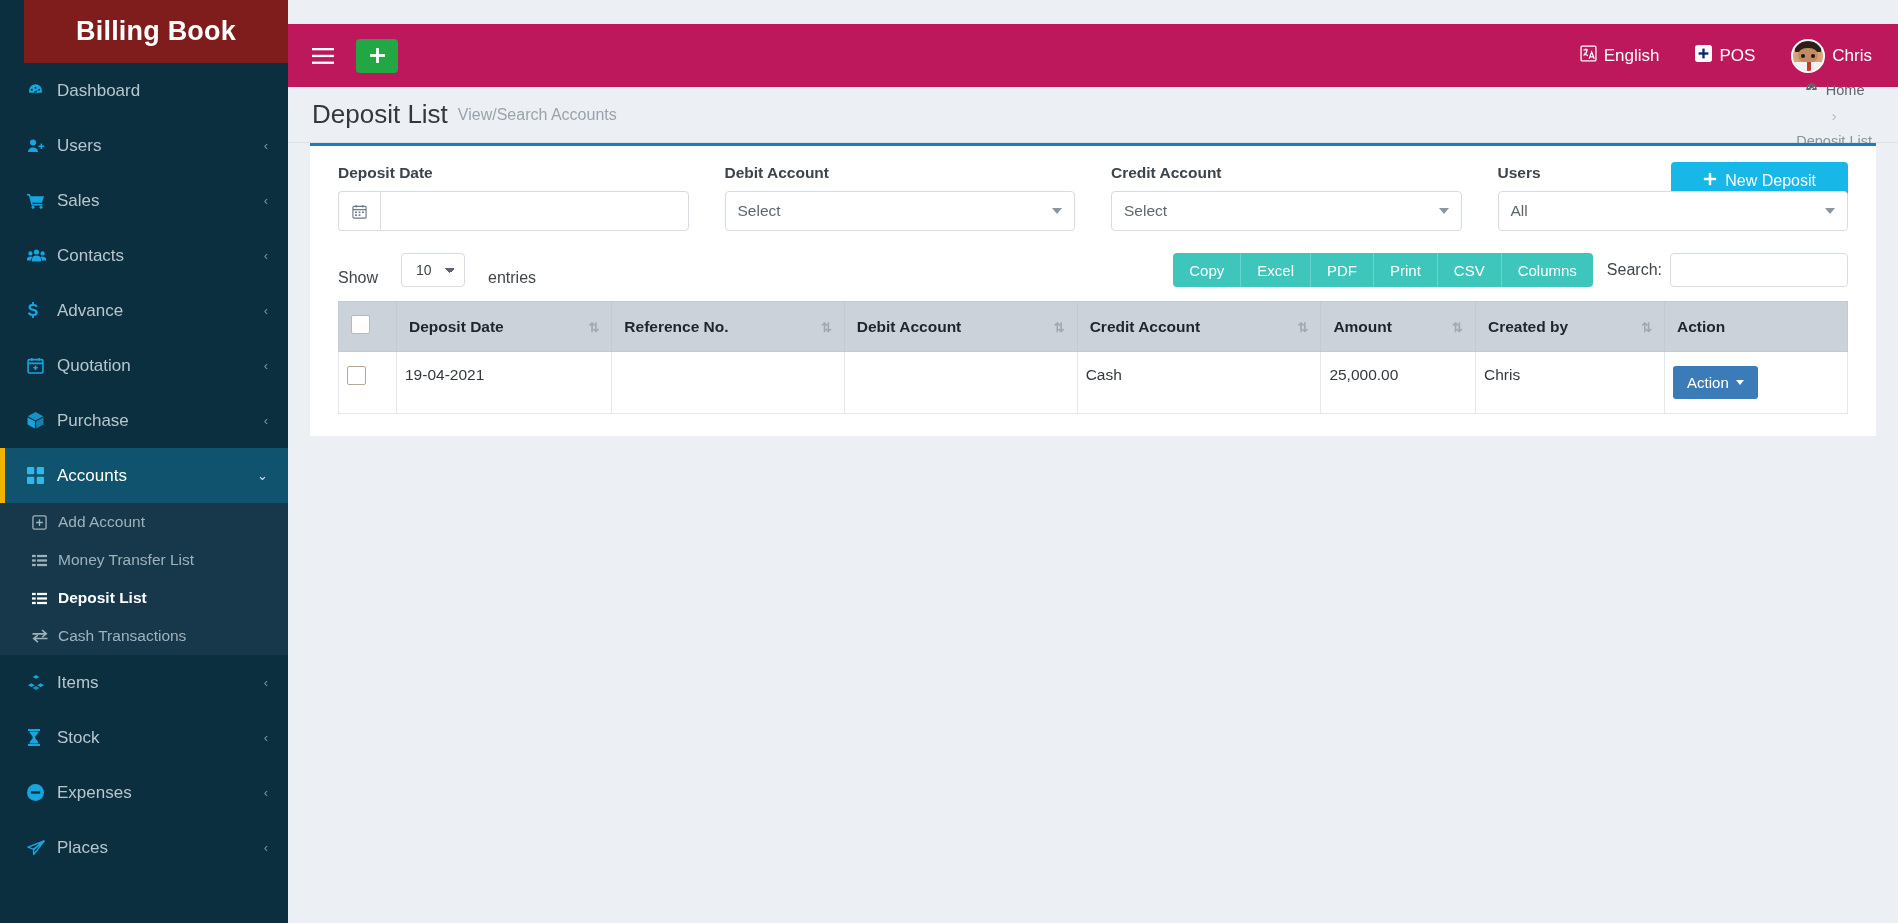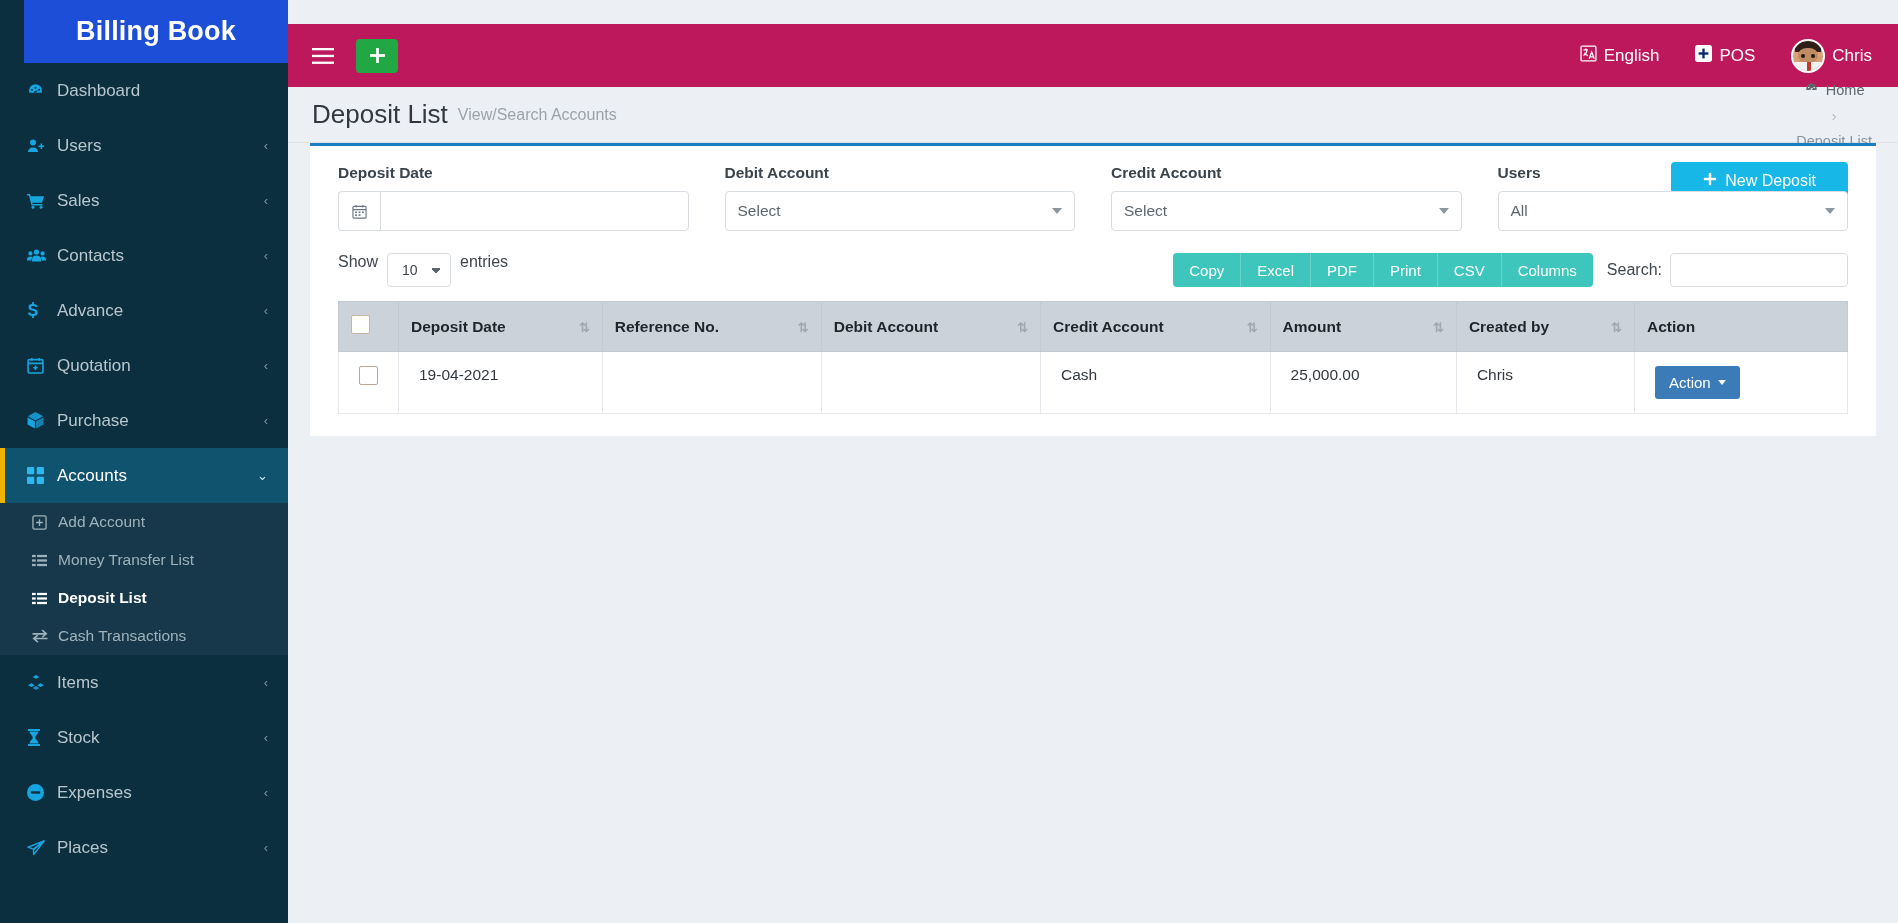--- a/index.html
+++ b/index.html
@@ -18,21 +18,21 @@
   
   .sidebar {
     width: 288px; min-width: 288px;
     background: #0b2f3f;
     color: #c8d4da;
     height: 923px;
     overflow: hidden;
   }
   .brand {
     height: 63px;
-    background: #1d4ed8;
+    background: #7f1d1d;
     display: flex; align-items: center; justify-content: center;
     color: #fff;
     font-size: 27px;
     font-weight: bold;
     letter-spacing: .2px;
     margin-left: 24px;
   }
   .nav { padding: 0; margin: 0; list-style: none; }
   .nav-item {
     display: flex; align-items: center;
@@ -176,21 +176,21 @@
     cursor: pointer; position: relative;
   }
   .selbox .scaret {
     margin-left: auto; width: 0; height: 0;
     border-left: 5px solid transparent; border-right: 5px solid transparent;
     border-top: 6px solid #8c969e;
   }
 
   
   .tbar { display: flex; align-items: center; padding: 16px 28px 10px 28px; }
-  .showgrp { display: flex; align-items: flex-start; gap: 9px; font-size: 16px; color: #3f464c; }
+  .showgrp { display: flex; align-items: flex-end; gap: 23px; font-size: 16px; color: #3f464c; }
   .showsel {
     height: 34px; border: 1px solid #d7dce1; border-radius: 4px;
     background: #fff; padding: 0 24px 0 14px; font-size: 14px; color: #3f464c;
     font-family: "Liberation Sans", sans-serif; cursor: pointer;
     -webkit-appearance: none; appearance: none;
     background-image: linear-gradient(45deg, transparent 50%, #5c656d 50%), linear-gradient(135deg, #5c656d 50%, transparent 50%);
     background-position: calc(100% - 14px) 14px, calc(100% - 9px) 14px;
     background-size: 5px 5px, 5px 5px; background-repeat: no-repeat;
   }
   .tbar-right { margin-left: auto; display: flex; align-items: center; }
@@ -225,21 +225,21 @@
   }
   th.cbcol { width: 58px; }
   .hcheck, .rcheck {
     width: 19px; height: 19px; border: 1px solid #c7ae93;
     background: #fff; border-radius: 2px; display: inline-block; cursor: pointer;
   }
   .hcheck { border-color: #c9b49c; }
   .rcheck { border-color: #b9a894; }
   table.dt tbody td {
     font-size: 15.5px; color: #33393f;
-    padding: 14px 20px; border: 1px solid #e4e8ec;
+    padding: 14px 8px; border: 1px solid #e4e8ec;
     height: 58px; vertical-align: top;
   }
   .actionbtn {
     background: #3b7cb8; color: #fff; border: none;
     border-radius: 3px; height: 33px; padding: 0 14px;
     font-size: 15px; cursor: pointer;
     display: inline-flex; align-items: center; gap: 7px;
     font-family: "Liberation Sans", sans-serif;
   }
   .actionbtn .dcaret {

